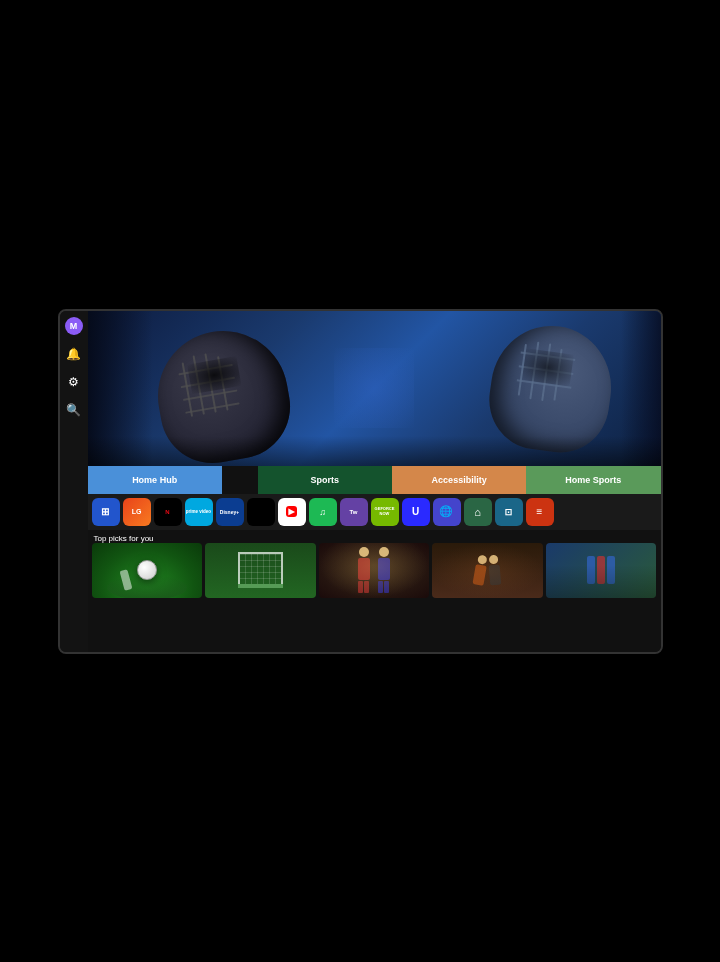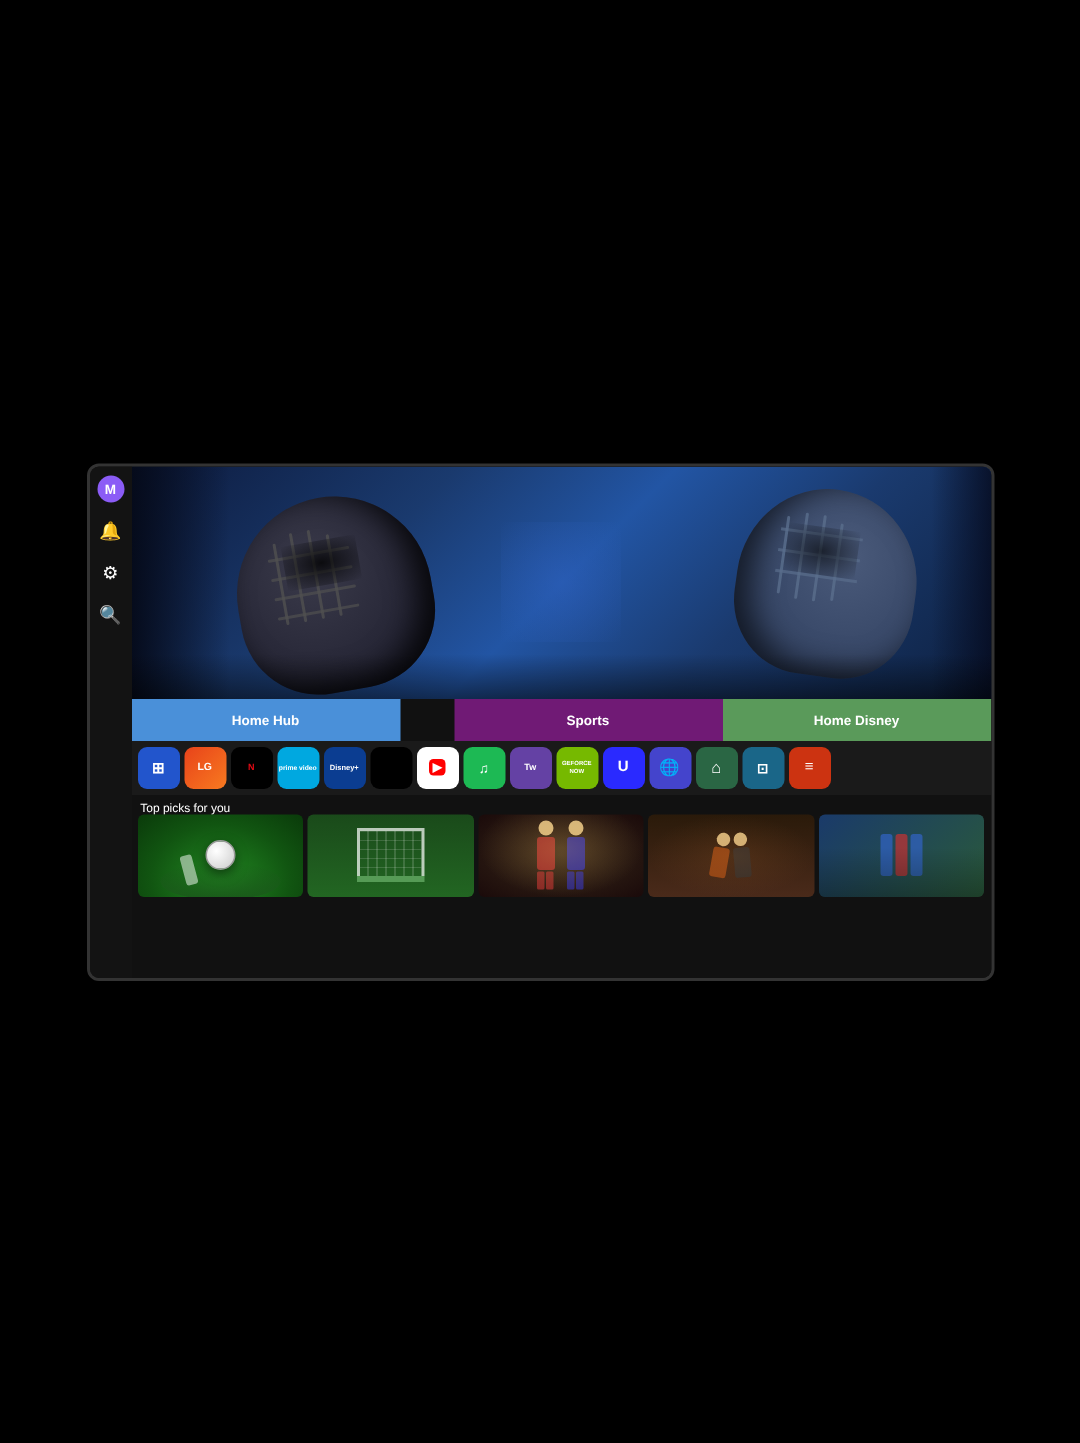--- a/index.html
+++ b/index.html
@@ -151,21 +151,21 @@
       align-items: center;
       justify-content: center;
       font-size: 9px;
       font-weight: bold;
       cursor: pointer;
       color: #fff;
       text-align: center;
     }
 
     .nav-tab.home-hub { background: #4a90d9; }
-    .nav-tab.sports { background: #701a75; margin-left: 36px; }
+    .nav-tab.sports { background: #14532d; margin-left: 36px; }
     .nav-tab.game { background: #9b6fd4; }
     .nav-tab.accessibility { background: #d4874a; }
     .nav-tab.home-office { background: #5a9a5a; }
 
     
     .apps-row {
       height: 36px;
       background: #1a1a1a;
       display: flex;
       align-items: center;
@@ -323,22 +323,25 @@
       </div>
     </div>
 
     <div class="nav-tabs">
       <div class="nav-tab home-hub">
         <span>Home Hub</span>
       </div>
       <div class="nav-tab sports">
         <span>Sports</span>
       </div>
+      <div class="nav-tab accessibility">
+        <span>Accessibility</span>
+      </div>
       <div class="nav-tab home-office">
-        <span>Home Disney</span>
+        <span>Home Sports</span>
       </div>
     </div>
 
     <div class="apps-row">
       <div class="app-icon app-apps">
         <span style="font-size:10px;">⊞</span>
       </div>
       <div class="app-icon app-lg">
         <span style="font-size:7px;font-weight:900;">LG</span>
       </div>

